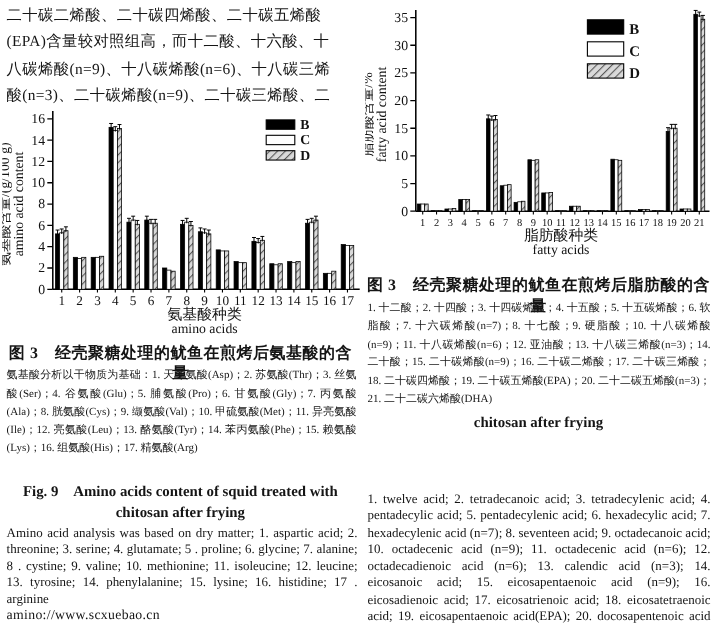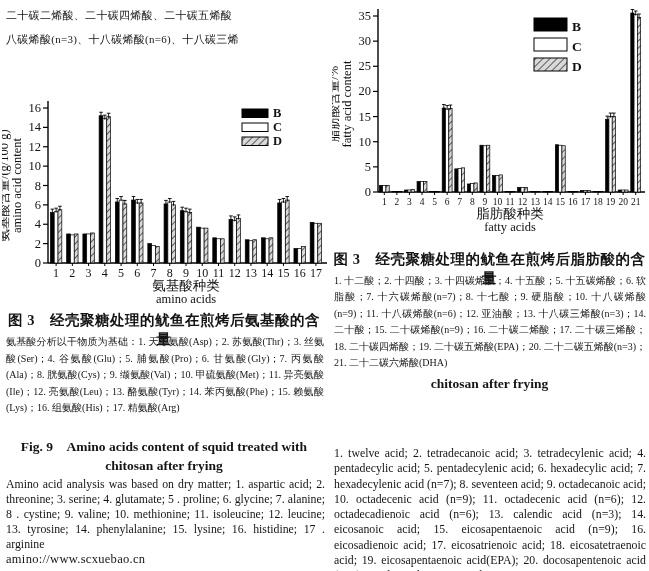--- a/index.html
+++ b/index.html
@@ -1,21 +1,21 @@
 <!DOCTYPE html>
 <html><head>
 <meta charset="utf-8">
 <style>
   html,body{margin:0;padding:0;}
   body{
     width:649px;height:571px;background:#ffffff;position:relative;overflow:hidden;
     font-family:"Liberation Serif","DejaVu Serif",serif;color:#151515;
   }
   .abs{position:absolute;}
-  .intro{top:3px;left:6px;width:322px;font-size:11px;line-height:24.4px;letter-spacing:0.3px;}
+  .intro{top:3px;left:6px;width:322px;font-size:14px;line-height:24.4px;letter-spacing:0.3px;}
   .intro-line{white-space:nowrap;}
   #chart-fig2{left:2px;top:97px;}
   #chart-fig3{left:332px;top:0px;}
   svg text{font-family:"Liberation Serif","DejaVu Serif",serif;fill:#121212;}
   .cap-zh{font-weight:bold;font-size:14.5px;text-align:center;letter-spacing:0.5px;}
   #fig2-cap-zh{top:311px;left:2px;width:324px;}
   #fig3-cap-zh{top:250px;left:332px;width:315px;}
   .note-zh{font-size:10px;line-height:16.6px;text-align:justify;}
   #fig2-note-zh{top:334px;left:6px;width:318px;}
   #fig3-note-zh{top:273px;left:334px;width:312px;line-height:16.4px;}
@@ -27,21 +27,23 @@
   #fig3-note-en{top:414px;left:334px;width:312px;line-height:15.3px;margin-top:32px;}
   .url{top:552px;left:6px;font-size:12.5px;letter-spacing:0.3px;}
 </style>
 </head>
 <body>
 
 <div class="page">
 
   <div class="abs intro">
     <div class="intro-line">二十碳二烯酸、二十碳四烯酸、二十碳五烯酸</div>
-    <div class="intro-line">八碳烯酸(n=3)、十八碳烯酸(n=6)、十八碳三烯</div>
+    <div class="intro-line">(EPA)含量较对照组高，而十二酸、十六酸、十</div>
+    <div class="intro-line">八碳烯酸(n=9)、十八碳烯酸(n=6)、十八碳三烯</div>
+    <div class="intro-line">酸(n=3)、二十碳烯酸(n=9)、二十碳三烯酸、二</div>
   </div>
 
   <svg id="chart-fig2" class="abs" width="326" height="212">
       <defs>
         <pattern id="fig2-hatch" width="5" height="5" patternUnits="userSpaceOnUse" patternTransform="rotate(45)">
           <rect width="5" height="5" fill="#d9d9d9"></rect>
           <line x1="0" y1="0" x2="0" y2="5" stroke="#5a5a5a" stroke-width="2"></line>
         </pattern>
       </defs>
       <g>

